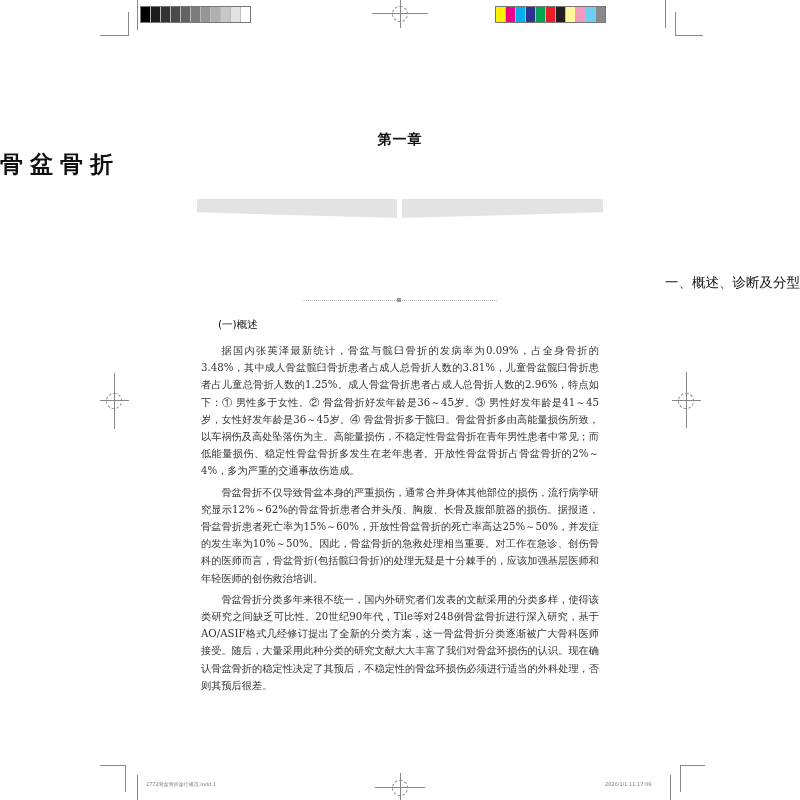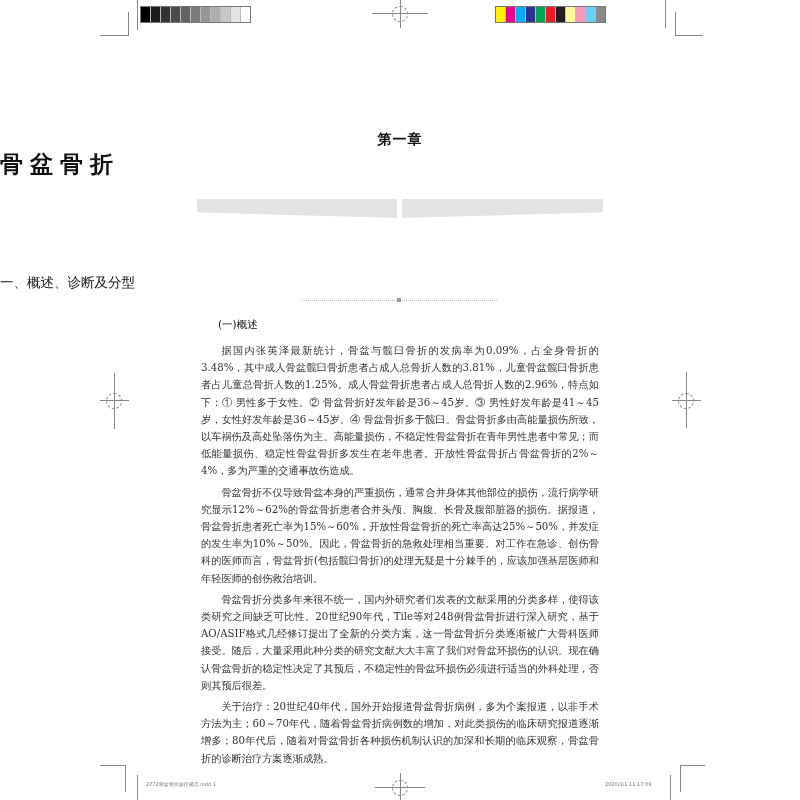--- a/index.html
+++ b/index.html
@@ -17,21 +17,21 @@
     .color-bar { left: 495px; }
     .line-v { position: absolute; width: 1px; background: #888; }
     .line-h { position: absolute; height: 1px; background: #888; }
     .reg { position: absolute; width: 16px; height: 16px; border: 1px dashed #888; border-radius: 50%; box-sizing: border-box; }
     
     .chapter-num { position: absolute; top: 131px; left: 0; width: 800px; text-align: center; font-size: 14px; font-family: Liberation Sans, sans-serif; font-weight: bold; color: #111; letter-spacing: 1px; }
     .chapter-title { position: absolute; top: 149px; left: 0; width: 800px; text-align: left; font-size: 23px; font-weight: bold; color: #111; letter-spacing: 7px; }
     .band { position: absolute; top: 199px; height: 19px; background: #e3e3e3; }
     .band-left { left: 197px; width: 200px; clip-path: polygon(0 0, 100% 0, 100% 100%, 0 70%); }
     .band-right { left: 402px; width: 201px; clip-path: polygon(0 0, 100% 0, 100% 70%, 0 100%); }
-    .section-title { position: absolute; top: 274px; left: 0; width: 800px; text-align: left; font-size: 13.5px; font-family: "DejaVu Sans", sans-serif; color: #111; }
+    .section-title { position: absolute; top: 274px; left: 0; width: 800px; text-align: right; font-size: 13.5px; font-family: "DejaVu Sans", sans-serif; color: #111; }
     .section-rule { position: absolute; top: 300px; left: 302px; width: 195px; border-top: 1px dotted #bbb; }
     .section-rule-dot { position: absolute; top: 298px; left: 397px; width: 4px; height: 4px; background: #999; }
     .subsection { position: absolute; top: 318px; left: 218px; font-size: 10.5px; font-family: "DejaVu Sans", sans-serif; color: #111; }
     .body-text { position: absolute; left: 197px; width: 406px; top: 338px; font-size: 10.2px; line-height: 17.2px; color: #333; text-align: justify; }
     .body-text p { margin: 4px; text-indent: 2em; }
     .footer-left { position: absolute; top: 781px; left: 146px; font-size: 5px; color: #777; font-family: "DejaVu Sans", sans-serif; }
     .footer-right { position: absolute; top: 781px; left: 605px; font-size: 5px; color: #777; font-family: "DejaVu Sans", sans-serif; }
   </style>
 </head>
 <body>
@@ -102,17 +102,16 @@
 <div class="section-title">一、概述、诊断及分型</div>
 <div class="section-rule"></div>
 <div class="section-rule-dot"></div>
 
 <div class="subsection">(一)概述</div>
 
 <div class="body-text">
   <p>据国内张英泽最新统计，骨盆与髋臼骨折的发病率为0.09%，占全身骨折的3.48%，其中成人骨盆髋臼骨折患者占成人总骨折人数的3.81%，儿童骨盆髋臼骨折患者占儿童总骨折人数的1.25%。成人骨盆骨折患者占成人总骨折人数的2.96%，特点如下：① 男性多于女性。② 骨盆骨折好发年龄是36～45岁。③ 男性好发年龄是41～45岁，女性好发年龄是36～45岁。④ 骨盆骨折多于髋臼。骨盆骨折多由高能量损伤所致，以车祸伤及高处坠落伤为主。高能量损伤，不稳定性骨盆骨折在青年男性患者中常见；而低能量损伤、稳定性骨盆骨折多发生在老年患者。开放性骨盆骨折占骨盆骨折的2%～4%，多为严重的交通事故伤造成。</p>
   <p>骨盆骨折不仅导致骨盆本身的严重损伤，通常合并身体其他部位的损伤，流行病学研究显示12%～62%的骨盆骨折患者合并头颅、胸腹、长骨及腹部脏器的损伤。据报道，骨盆骨折患者死亡率为15%～60%，开放性骨盆骨折的死亡率高达25%～50%，并发症的发生率为10%～50%。因此，骨盆骨折的急救处理相当重要。对工作在急诊、创伤骨科的医师而言，骨盆骨折(包括髋臼骨折)的处理无疑是十分棘手的，应该加强基层医师和年轻医师的创伤救治培训。</p>
   <p>骨盆骨折分类多年来很不统一，国内外研究者们发表的文献采用的分类多样，使得该类研究之间缺乏可比性。20世纪90年代，Tile等对248例骨盆骨折进行深入研究，基于AO/ASIF格式几经修订提出了全新的分类方案，这一骨盆骨折分类逐渐被广大骨科医师接受。随后，大量采用此种分类的研究文献大大丰富了我们对骨盆环损伤的认识。现在确认骨盆骨折的稳定性决定了其预后，不稳定性的骨盆环损伤必须进行适当的外科处理，否则其预后很差。</p>
-  <p>关于治疗：20世纪40年代，国外开始报道骨盆骨折病例，多为个案报道，以非手术方法为主；60～70年代，随着骨盆骨折病例数的增加，对此类损伤的临床研究报道逐渐增多；80年代后，随着对骨盆骨折各种损伤机制认识的加深和长期的临床观察，骨盆骨折的诊断治疗方案逐渐成熟。</p>
 </div>
 
 <div class="footer-left">2772骨盆骨折诊疗规范.indd  1</div>
 <div class="footer-right">2020/1/1  11:17:09</div>
 
 </body></html>

